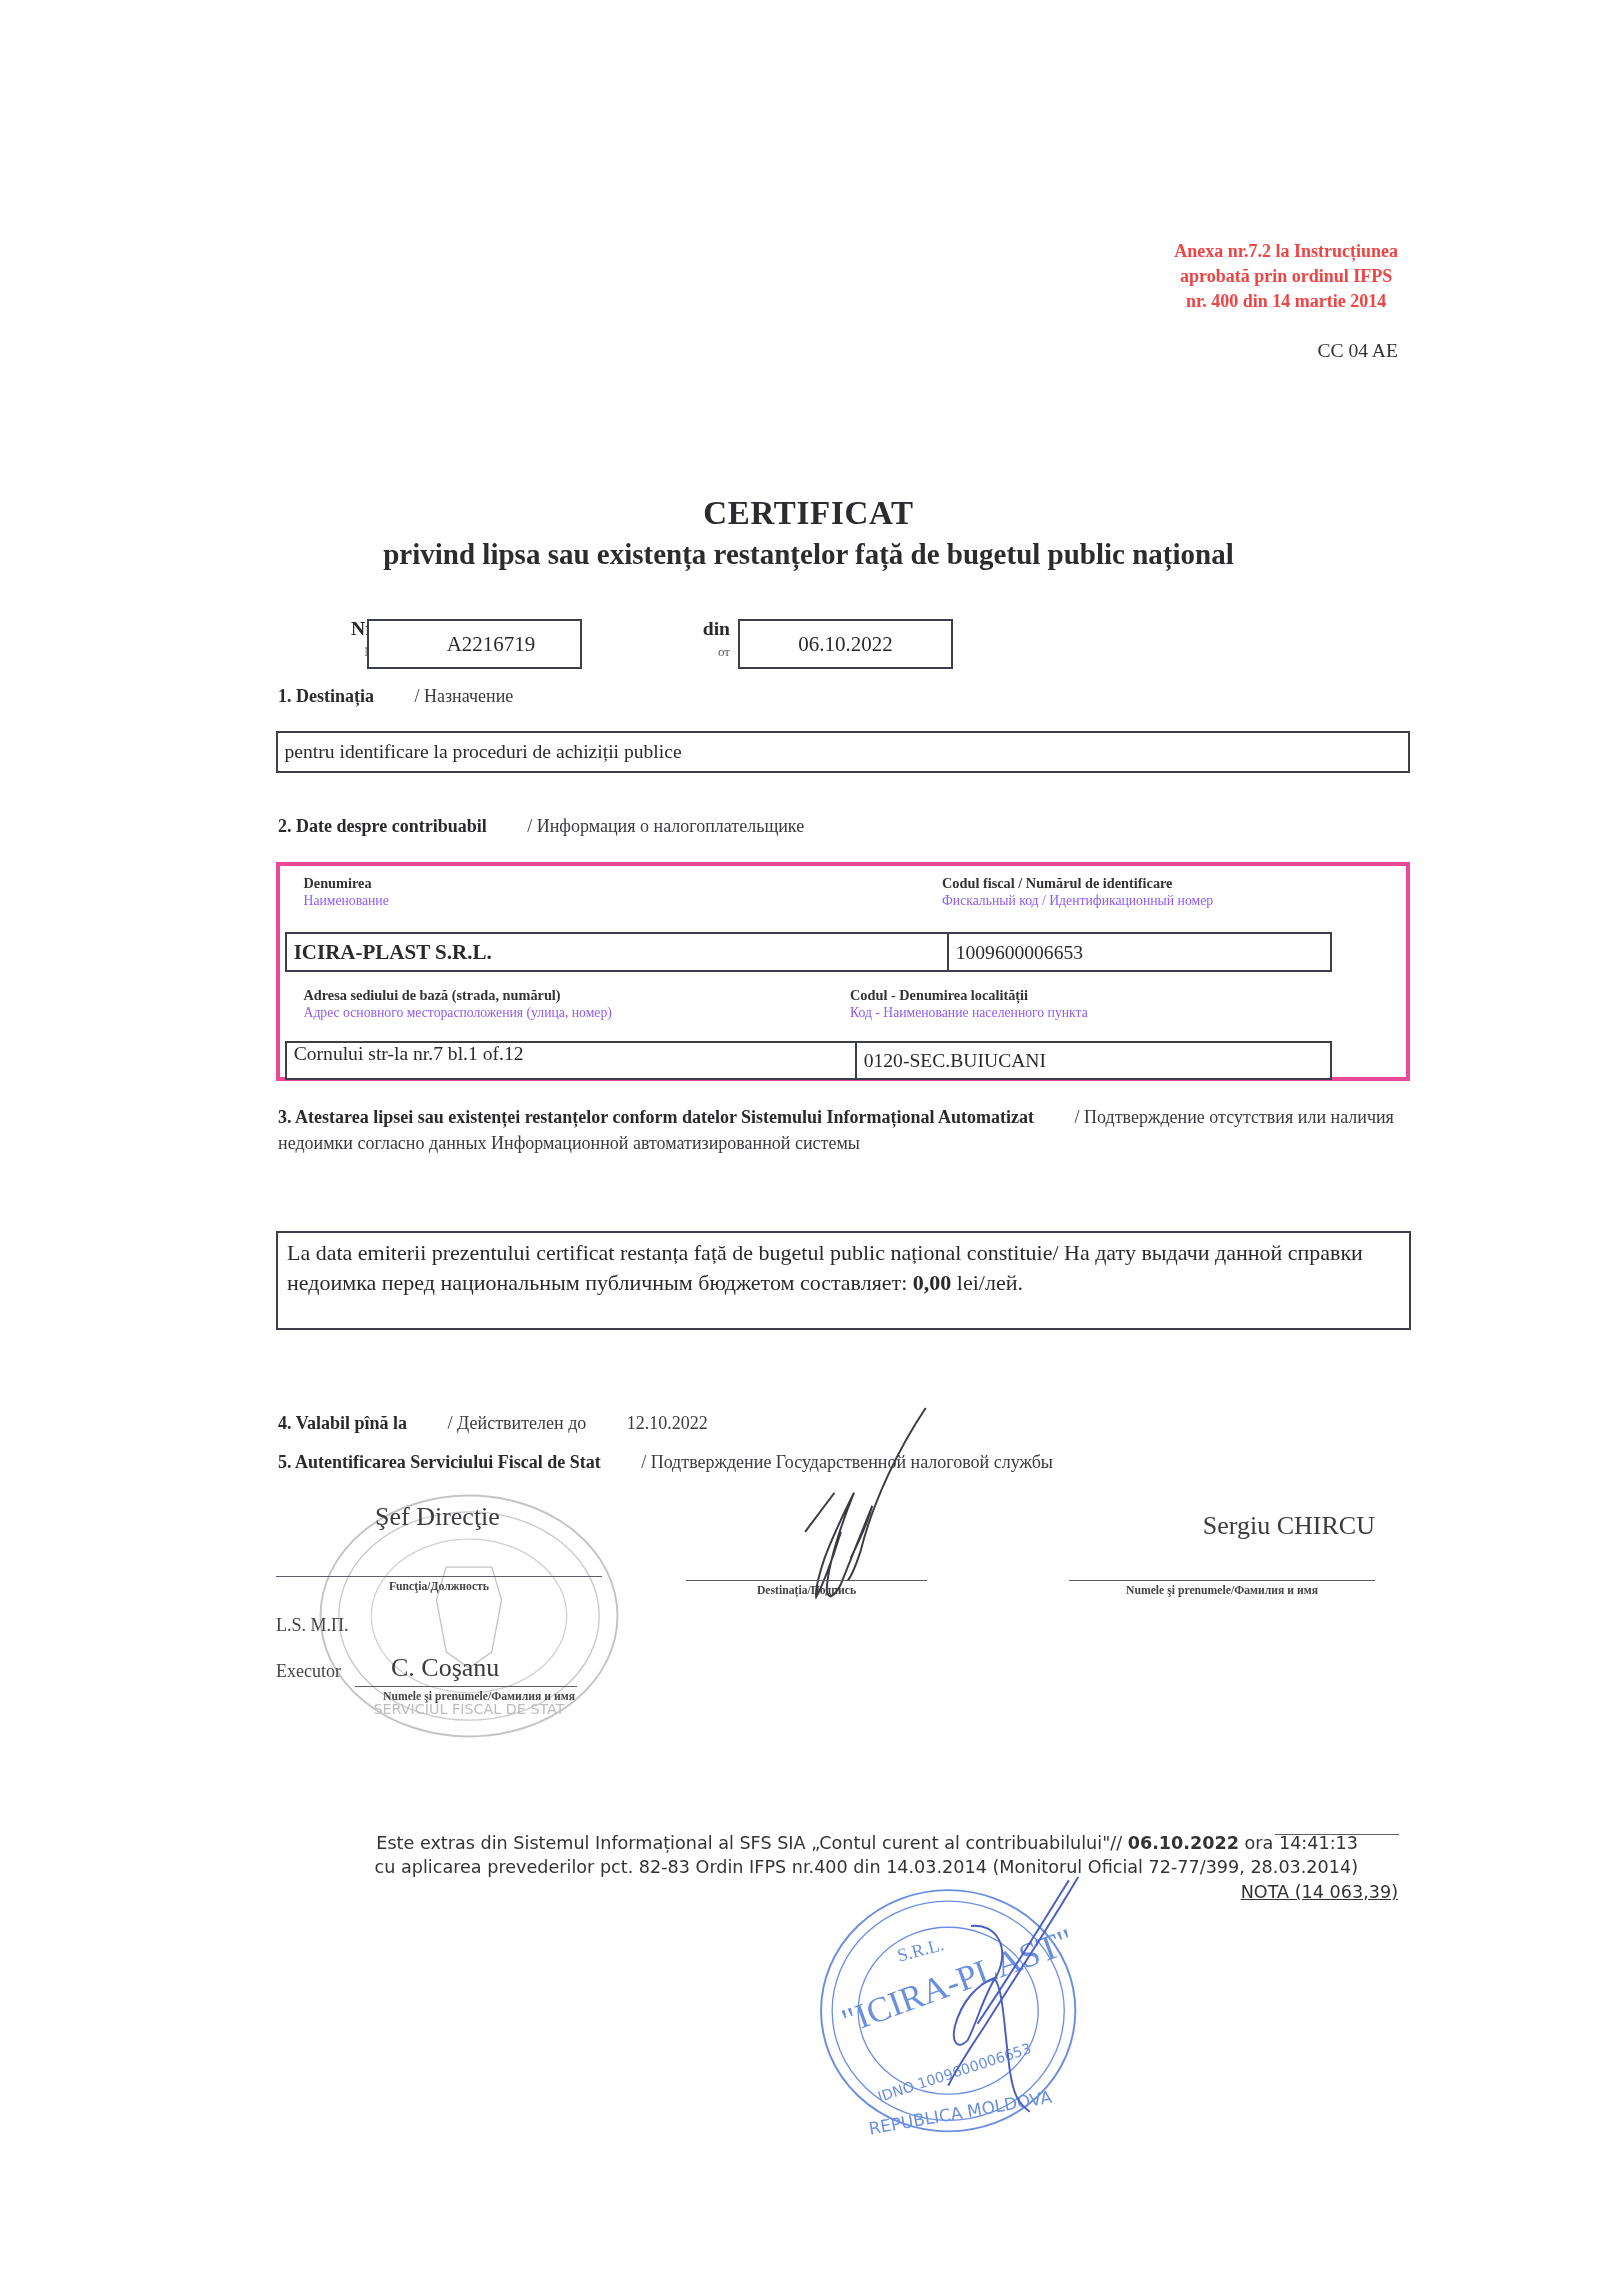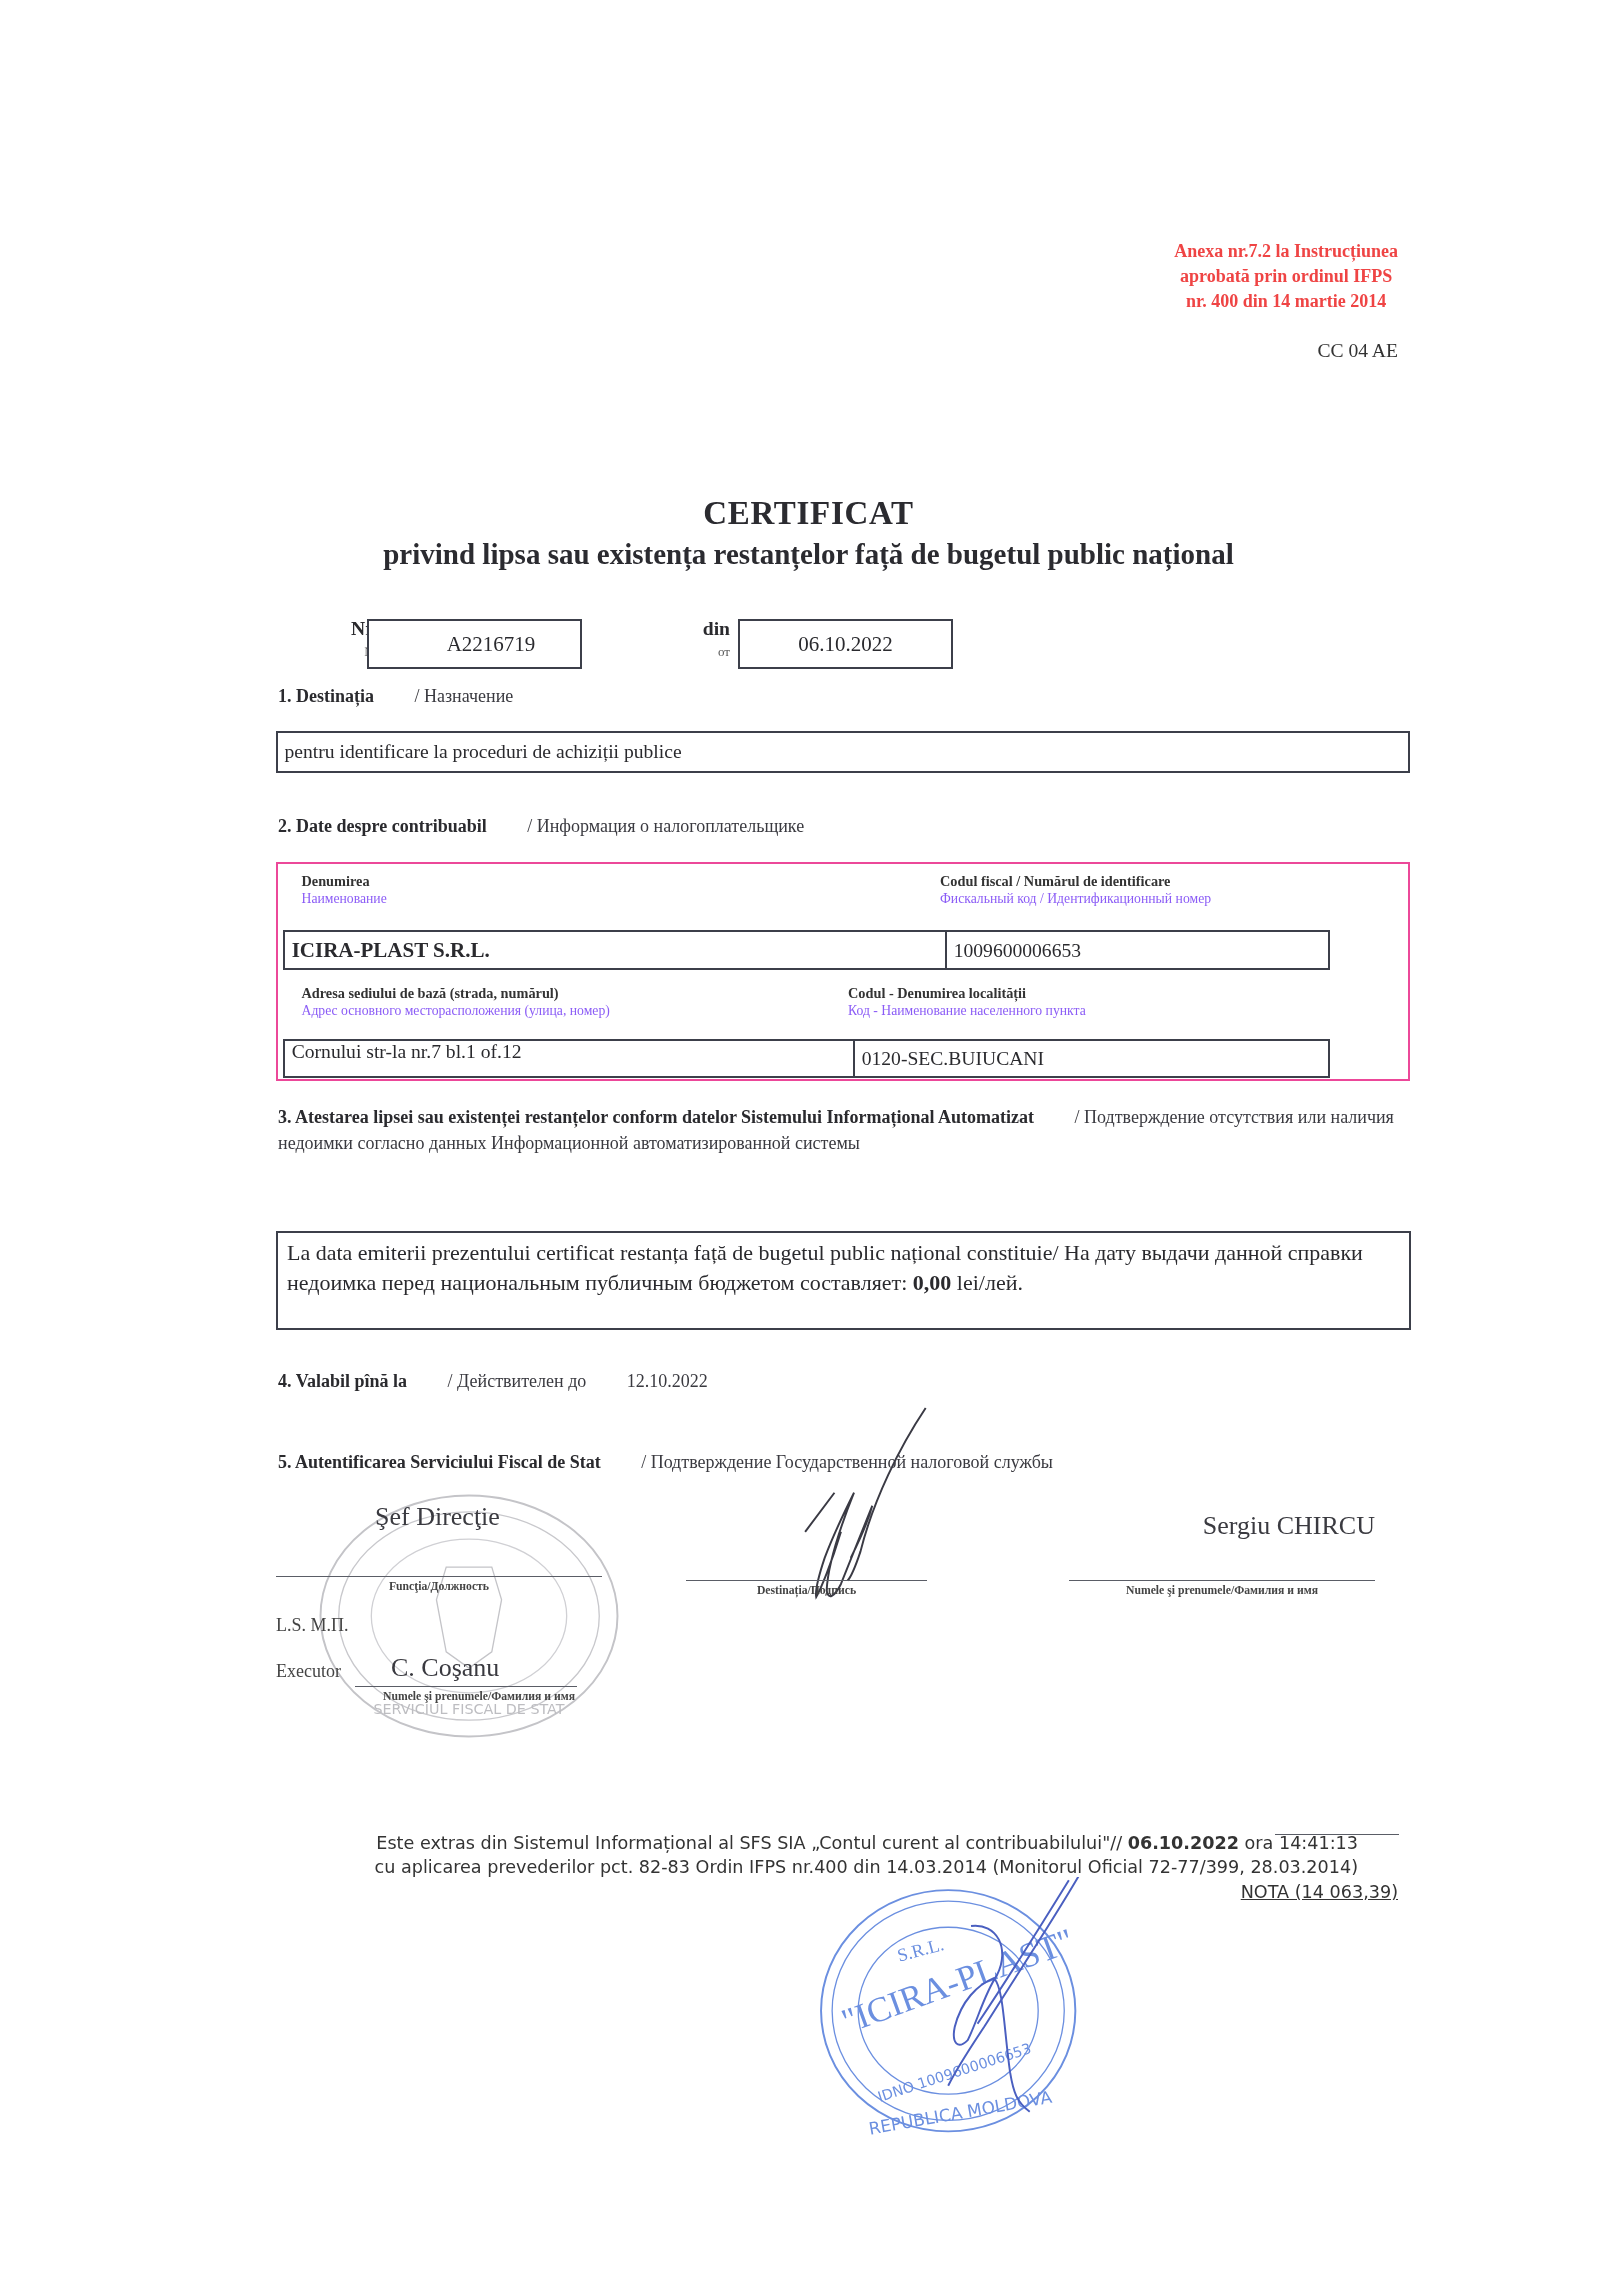--- a/index.html
+++ b/index.html
@@ -57,21 +57,21 @@
 <div class="abs sec" style="top:686px;">
   <span class="b">1. Destinația</span><span class="ru"> / Назначение</span>
 </div>
 <div class="box cellval" style="left:276px; top:731px; width:1134px; height:42px;">
   <span>pentru identificare la proceduri de achiziții publice</span>
 </div>
 
 <div class="abs sec" style="top:816px;">
   <span class="b">2. Date despre contribuabil</span><span class="ru"> / Информация о налогоплательщике</span>
 </div>
-<div class="abs" style="left:276px; top:862px; width:1134px; height:219px; border:2px solid #ec4899; box-sizing:border-box;">
+<div class="abs" style="left:276px; top:862px; width:1134px; height:219px; border:4px solid #ec4899; box-sizing:border-box;">
   <div class="abs smlbl" style="left:23.5px; top:9px;">
     <span>Denumirea</span>
     <span class="ru">Наименование</span>
   </div>
   <div class="abs smlbl" style="left:662px; top:9px;">
     <span>Codul fiscal / Numărul de identificare</span>
     <span class="ru">Фискальный код / Идентификационный номер</span>
   </div>
   <div class="box" style="left:5.2px; top:66px; width:1047px; height:40px;">
     <div class="abs cellval b" style="left:0; top:0; height:37px; font-size:21px;">ICIRA-PLAST S.R.L.</div>
@@ -94,21 +94,21 @@
 </div>
 
 <div class="abs sec" style="top:1104px; width:1121px; line-height:26px;">
   <span class="b">3. Atestarea lipsei sau existenței restanțelor conform datelor Sistemului Informațional Automatizat</span><span class="ru"> / Подтверждение отсутствия или наличия недоимки согласно данных Информационной автоматизированной системы</span>
 </div>
 <div class="box attest" style="left:276px; top:1231px; width:1135px; height:99px;">
   <span>La data emiterii prezentului certificat restanța față de bugetul public național constituie/ На дату выдачи данной справки недоимка перед национальным публичным бюджетом составляет:</span>
   <span class="b">0,00</span><span> lei/лей.</span>
 </div>
 
-<div class="abs sec" style="top:1371px;text-align:right;">
+<div class="abs sec" style="top:1413px;text-align:right;">
   <span class="b">4. Valabil pînă la</span><span class="ru"> / Действителен до </span><span class="ru">12.10.2022</span>
 </div>
 
 <div class="abs sec" style="top:1452px;">
   <span class="b">5. Autentificarea Serviciului Fiscal de Stat</span><span class="ru"> / Подтверждение Государственной налоговой службы</span>
 </div>
 
 <svg class="abs" style="left:306px; top:1489px;" width="326" height="254" viewBox="0 0 500 390">
   <ellipse cx="250" cy="195" rx="228" ry="185" fill="none" stroke="#c4c4c8" stroke-width="3"></ellipse>
   <ellipse cx="250" cy="195" rx="200" ry="160" fill="none" stroke="#c8c8cc" stroke-width="2"></ellipse>

